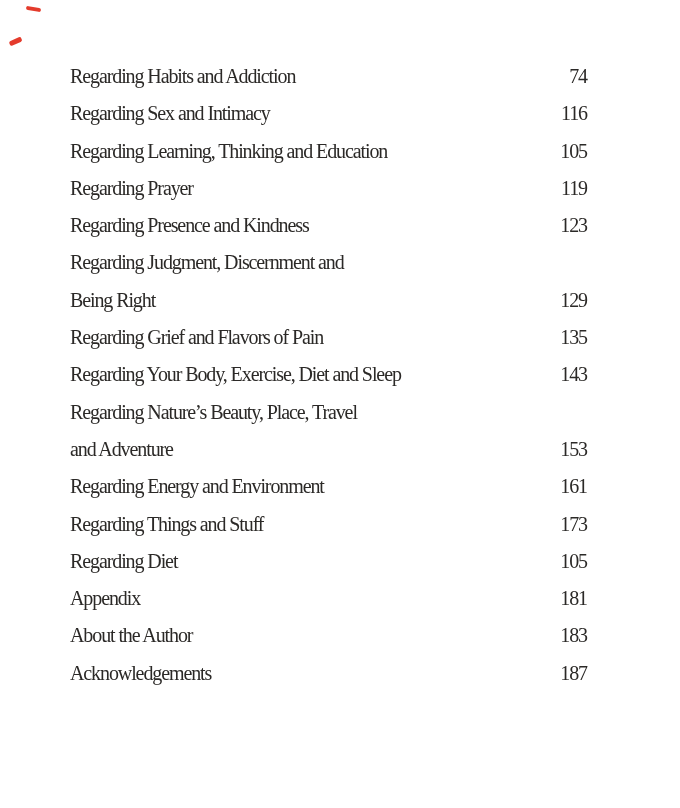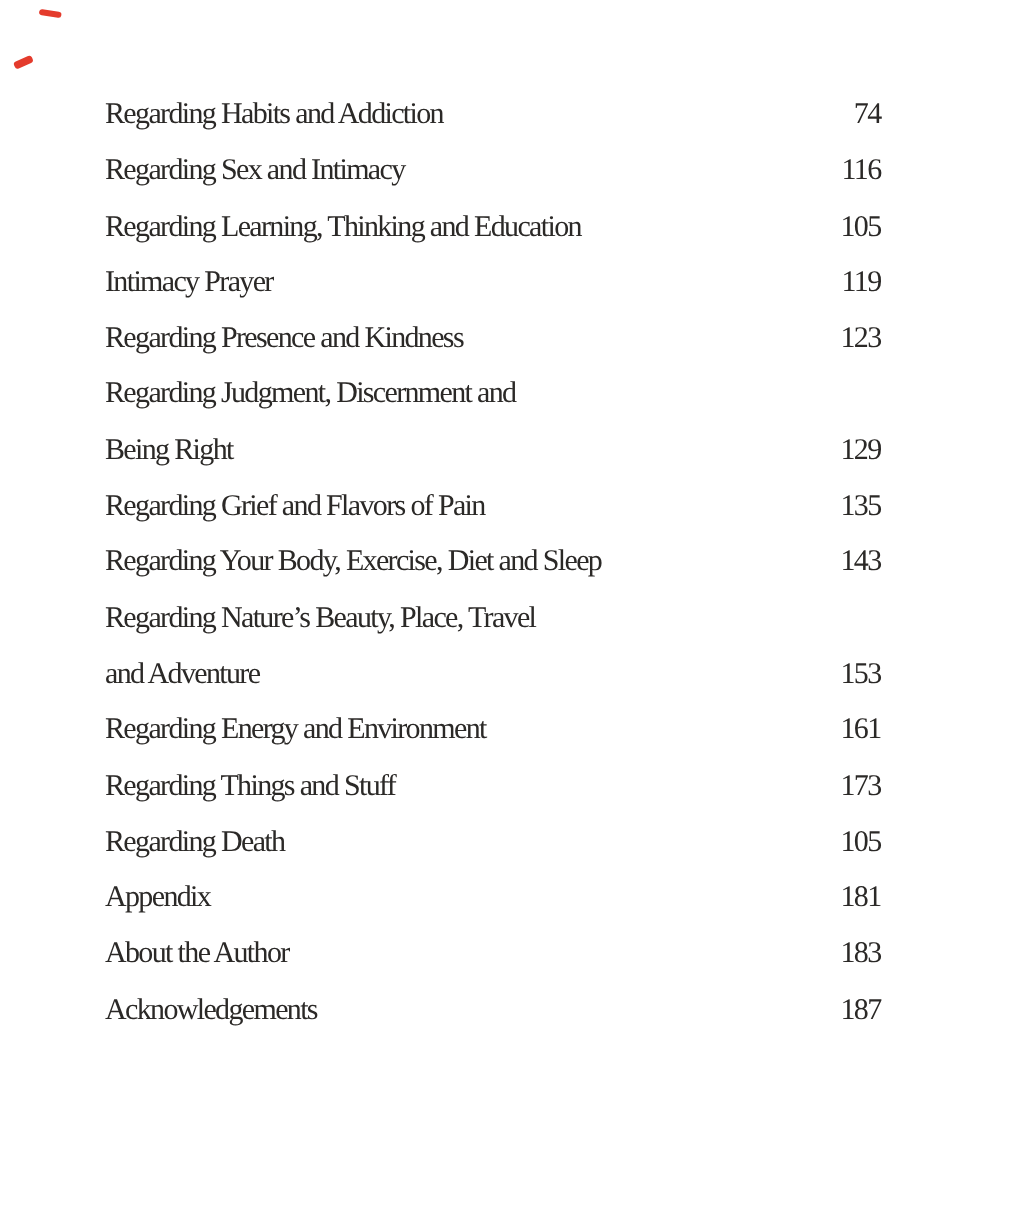--- a/index.html
+++ b/index.html
@@ -79,21 +79,21 @@
       <span class="toc-title">Regarding Sex and Intimacy</span>
       <span class="toc-page-num">116</span>
     </div>
 
     <div class="toc-row">
       <span class="toc-title">Regarding Learning, Thinking and Education</span>
       <span class="toc-page-num">105</span>
     </div>
 
     <div class="toc-row">
-      <span class="toc-title">Intimacy Prayer</span>
+      <span class="toc-title">Regarding Prayer</span>
       <span class="toc-page-num">119</span>
     </div>
 
     <div class="toc-row">
       <span class="toc-title">Regarding Presence and Kindness</span>
       <span class="toc-page-num">123</span>
     </div>
 
     <div>
       <span class="toc-line">Regarding Judgment, Discernment and</span>
@@ -125,21 +125,21 @@
       <span class="toc-title">Regarding Energy and Environment</span>
       <span class="toc-page-num">161</span>
     </div>
 
     <div class="toc-row">
       <span class="toc-title">Regarding Things and Stuff</span>
       <span class="toc-page-num">173</span>
     </div>
 
     <div class="toc-row">
-      <span class="toc-title">Regarding Death</span>
+      <span class="toc-title">Regarding Diet</span>
       <span class="toc-page-num">105</span>
     </div>
 
     <div class="toc-row">
       <span class="toc-title">Appendix</span>
       <span class="toc-page-num">181</span>
     </div>
 
     <div class="toc-row">
       <span class="toc-title">About the Author</span>

